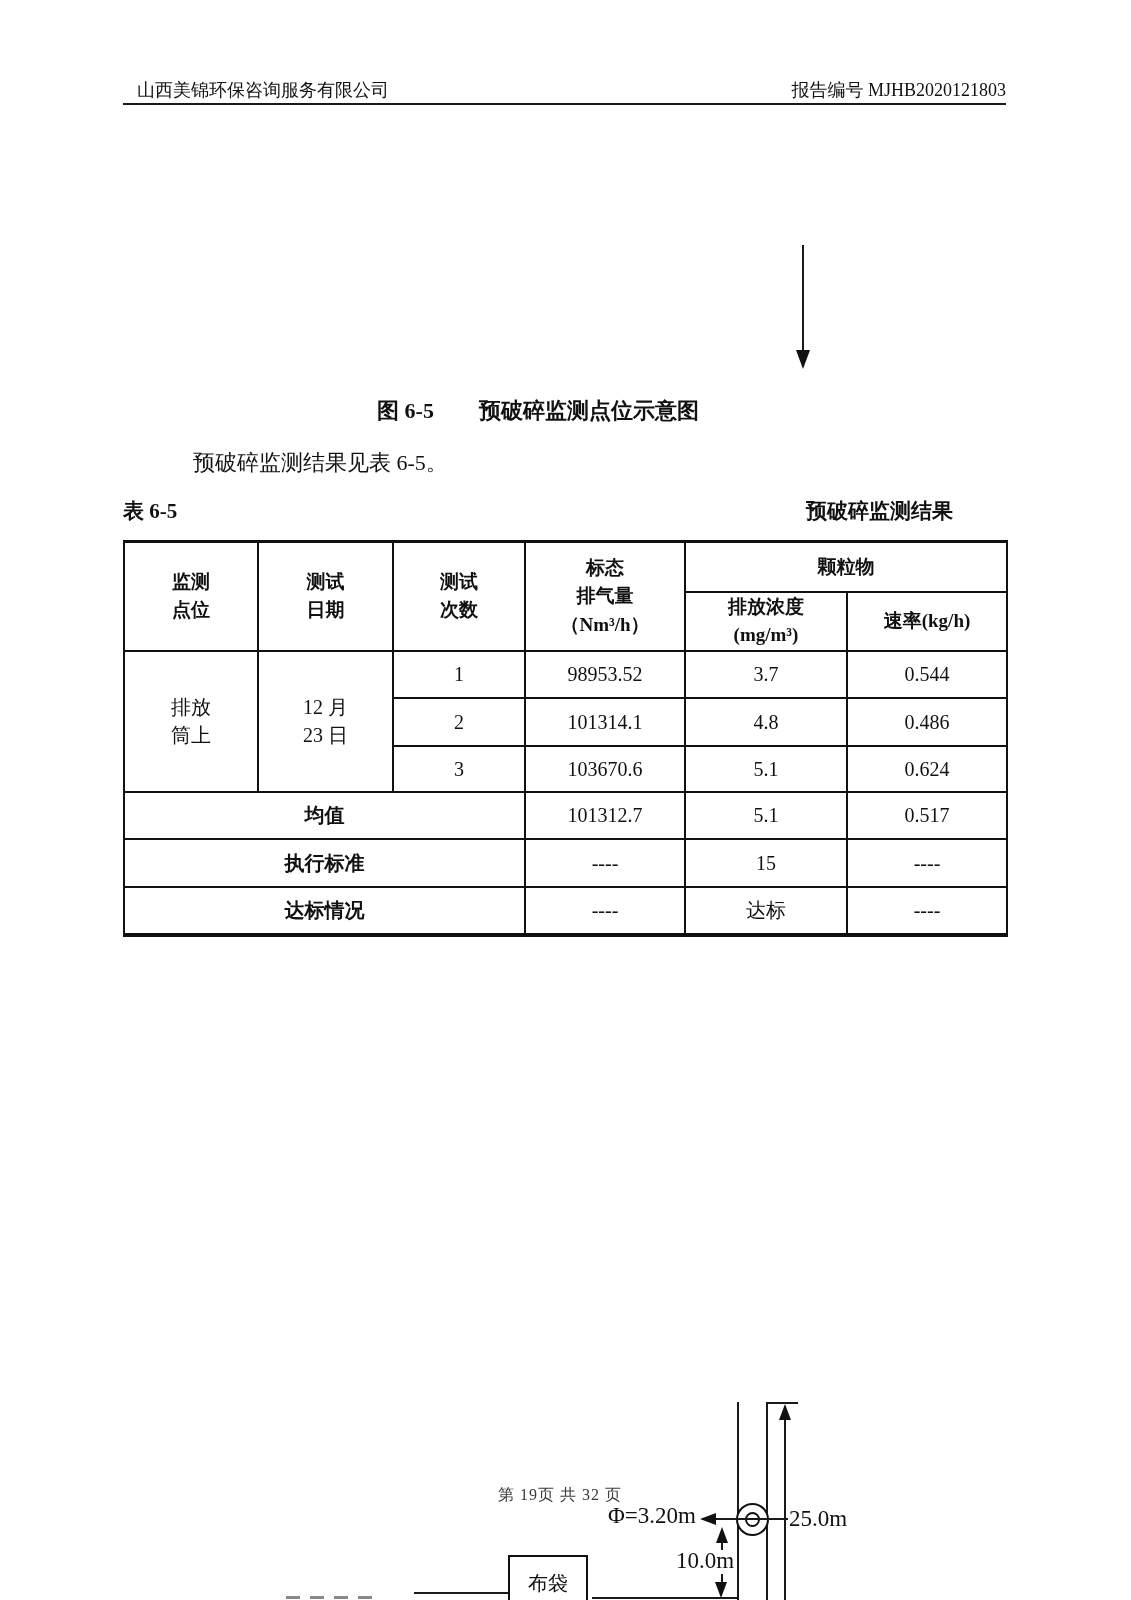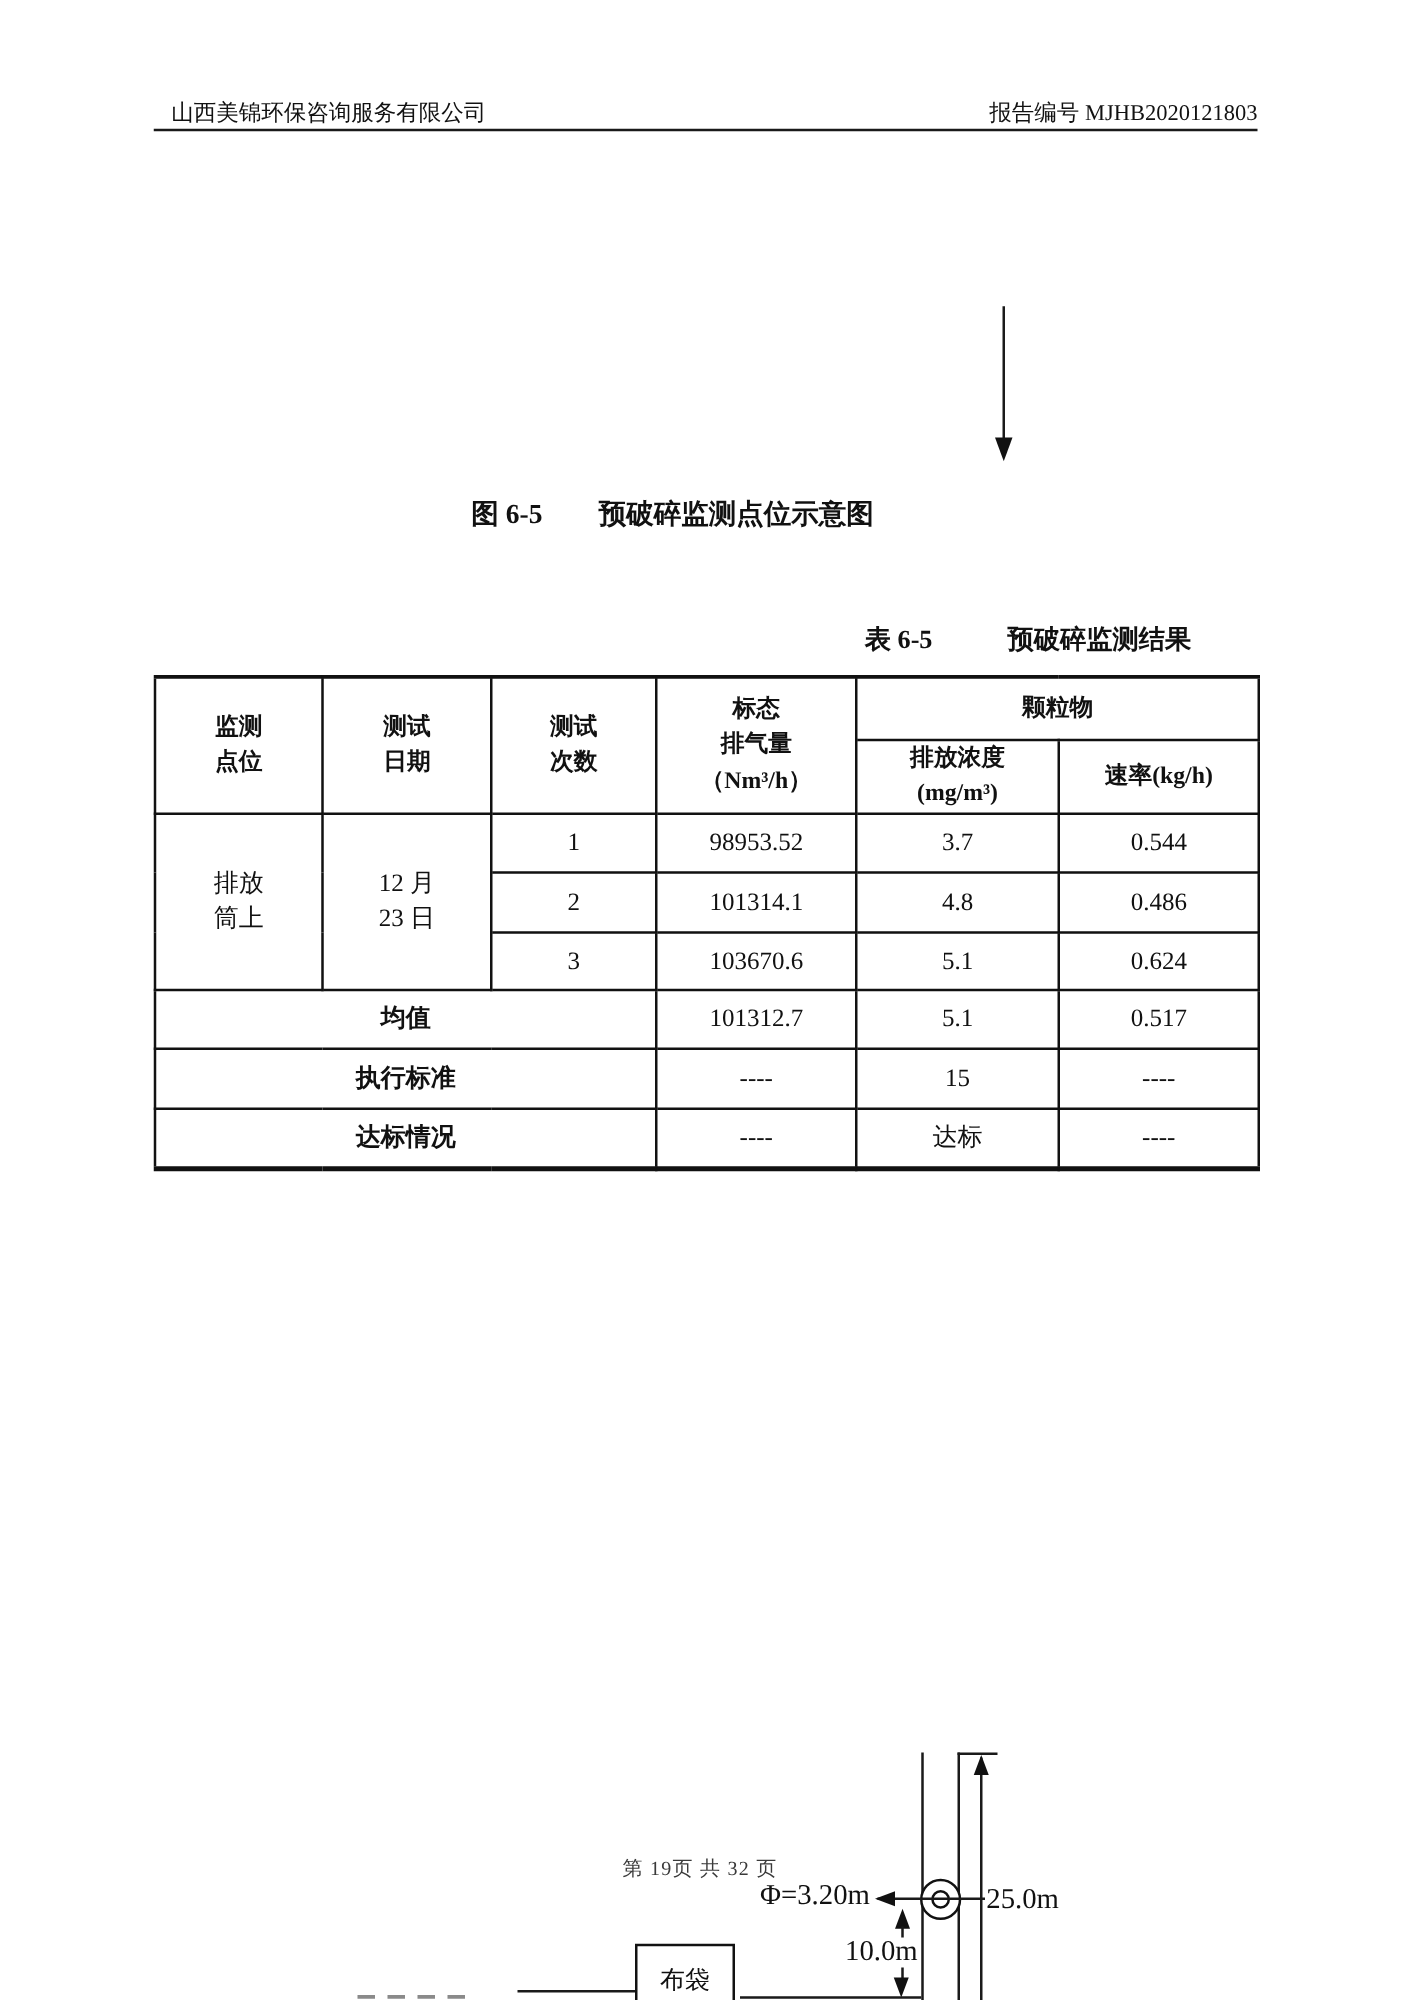--- a/index.html
+++ b/index.html
@@ -8,21 +8,21 @@
     overflow:hidden;color:#111;
     font-family:"Liberation Serif","DejaVu Serif",serif;
   }
   .abs{position:absolute;}
   .hline{position:absolute;background:#1a1a1a;height:2px;}
   .vline{position:absolute;background:#1a1a1a;width:2px;}
   
   .hdr-text{font-size:18px;white-space:nowrap;}
   
   .fig-caption{display:flex;justify-content:center;gap:45px;font-weight:bold;font-size:22px;}
-  .tbl-caption{display:flex;justify-content:flex-end;gap:60px;font-weight:bold;font-size:21px;}
+  .tbl-caption{display:flex;justify-content:space-between;font-weight:bold;font-size:21px;}
   .body-text{font-size:22px;white-space:nowrap;}
   
   table.mon{border-collapse:collapse;table-layout:fixed;width:883px;
     border-top:3px solid #111;border-bottom:4px solid #111;
     border-left:2px solid #111;border-right:2px solid #111;}
   table.mon td{border:2px solid #111;text-align:center;vertical-align:middle;
     padding:0;font-size:20px;white-space:pre-line;line-height:1.4;}
   table.mon td.th{font-weight:bold;font-size:19px;line-height:1.5;}
   table.mon td.lbl{font-weight:bold;}
   
@@ -51,20 +51,21 @@
   <div class="hline" style="left:123px;top:103px;width:883px;"></div>
 
   <div class="vline" style="left:802px;top:245px;height:107px;"></div>
   <div class="arr-down" style="left:796px;top:350px;"></div>
 
   <div class="abs fig-caption" style="left:123px;top:396px;width:830px;">
     <span>图 6-5</span>
     <span>预破碎监测点位示意图</span>
   </div>
 
+  <div class="abs body-text" style="left:193px;top:448px;">预破碎监测结果见表 6-5。</div>
 
   <div class="abs tbl-caption" style="left:123px;top:497px;width:830px;">
     <span>表 6-5</span>
     <span>预破碎监测结果</span>
   </div>
 
   <table class="mon abs" style="left:123px;top:540px;">
     <colgroup>
       <col style="width:134px">
         <col style="width:135px">

